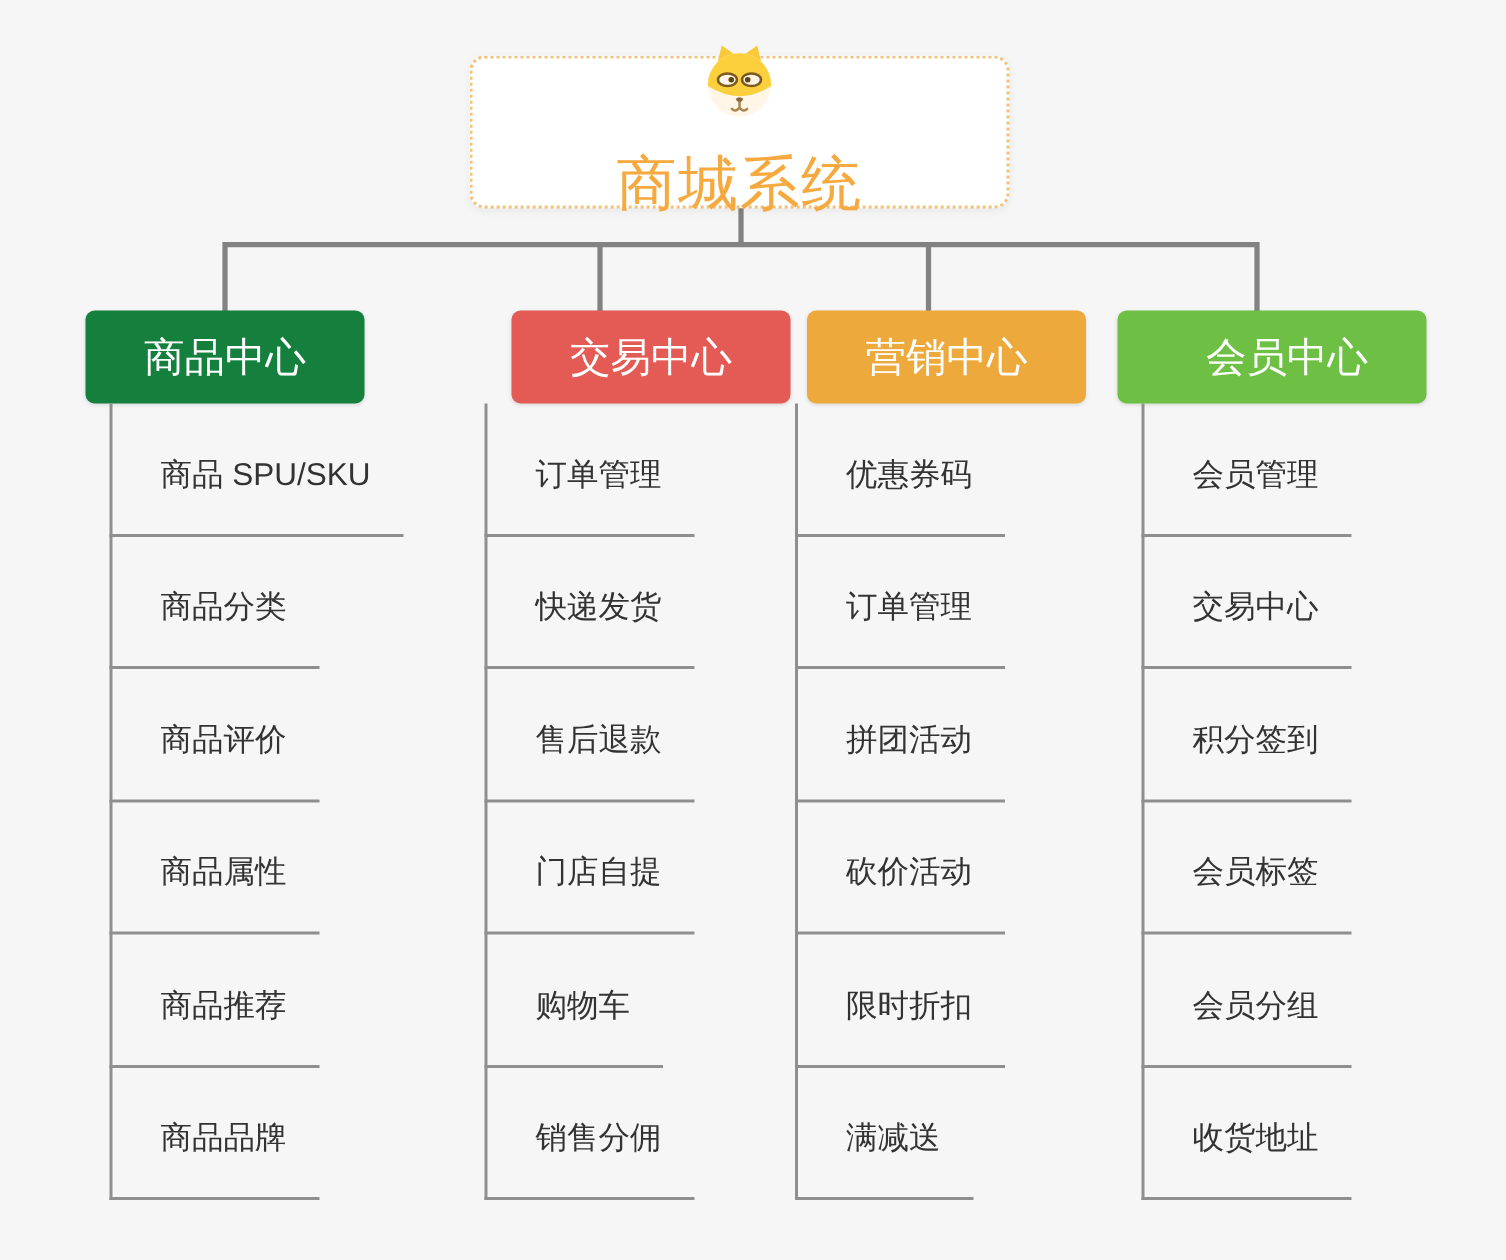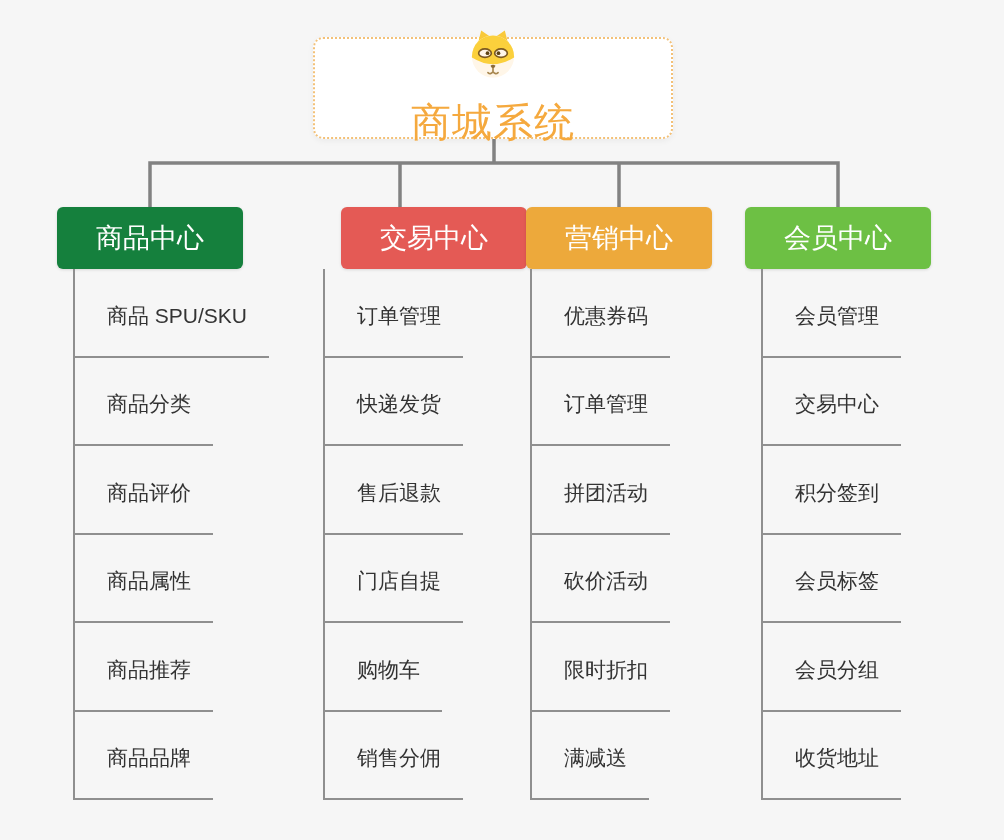--- a/index.html
+++ b/index.html
@@ -69,22 +69,22 @@
         <circle cx="38.5" cy="31" r="2.2" fill="#5f4413"></circle>
         <path d="M29,46 q3,-2.5 6,0 q-1.5,3 -3,3 q-1.5,0 -3,-3 z" fill="#8a6a3a"></path>
         <path d="M32,49 v3 M26,54 q3,3 6,-1 q3,4 6,1" stroke="#a8874f" stroke-width="2" fill="none" stroke-linecap="round"></path>
       </svg>
     </span>
     <span class="root-title" style="color: rgb(245, 169, 62);">商城系统</span>
   </div>
 
   <div class="branch-box b0" style="background-color: #15803d;">商品中心</div>
   <div class="branch-box b1" style="background-color: rgb(228, 90, 85);">交易中心</div>
-  <div class="branch-box b2" style="background-color: rgb(237, 169, 59);">营销中心</div>
-  <div class="branch-box b3" style="background-color: rgb(109, 192, 68);">会员中心</div>
+  <div class="branch-box b2" style="background-color: rgb(237, 169, 59); margin-left: 12px;">营销中心</div>
+  <div class="branch-box b3" style="background-color: rgb(109, 192, 68); padding-left: 20px;">会员中心</div>
 
   <div class="col c0">
     <div class="row">
         <span class="item">商品 SPU/SKU</span>
       </div>
     <div class="row">
         <span class="item">商品分类</span>
       </div>
     <div class="row">
         <span class="item">商品评价</span>

